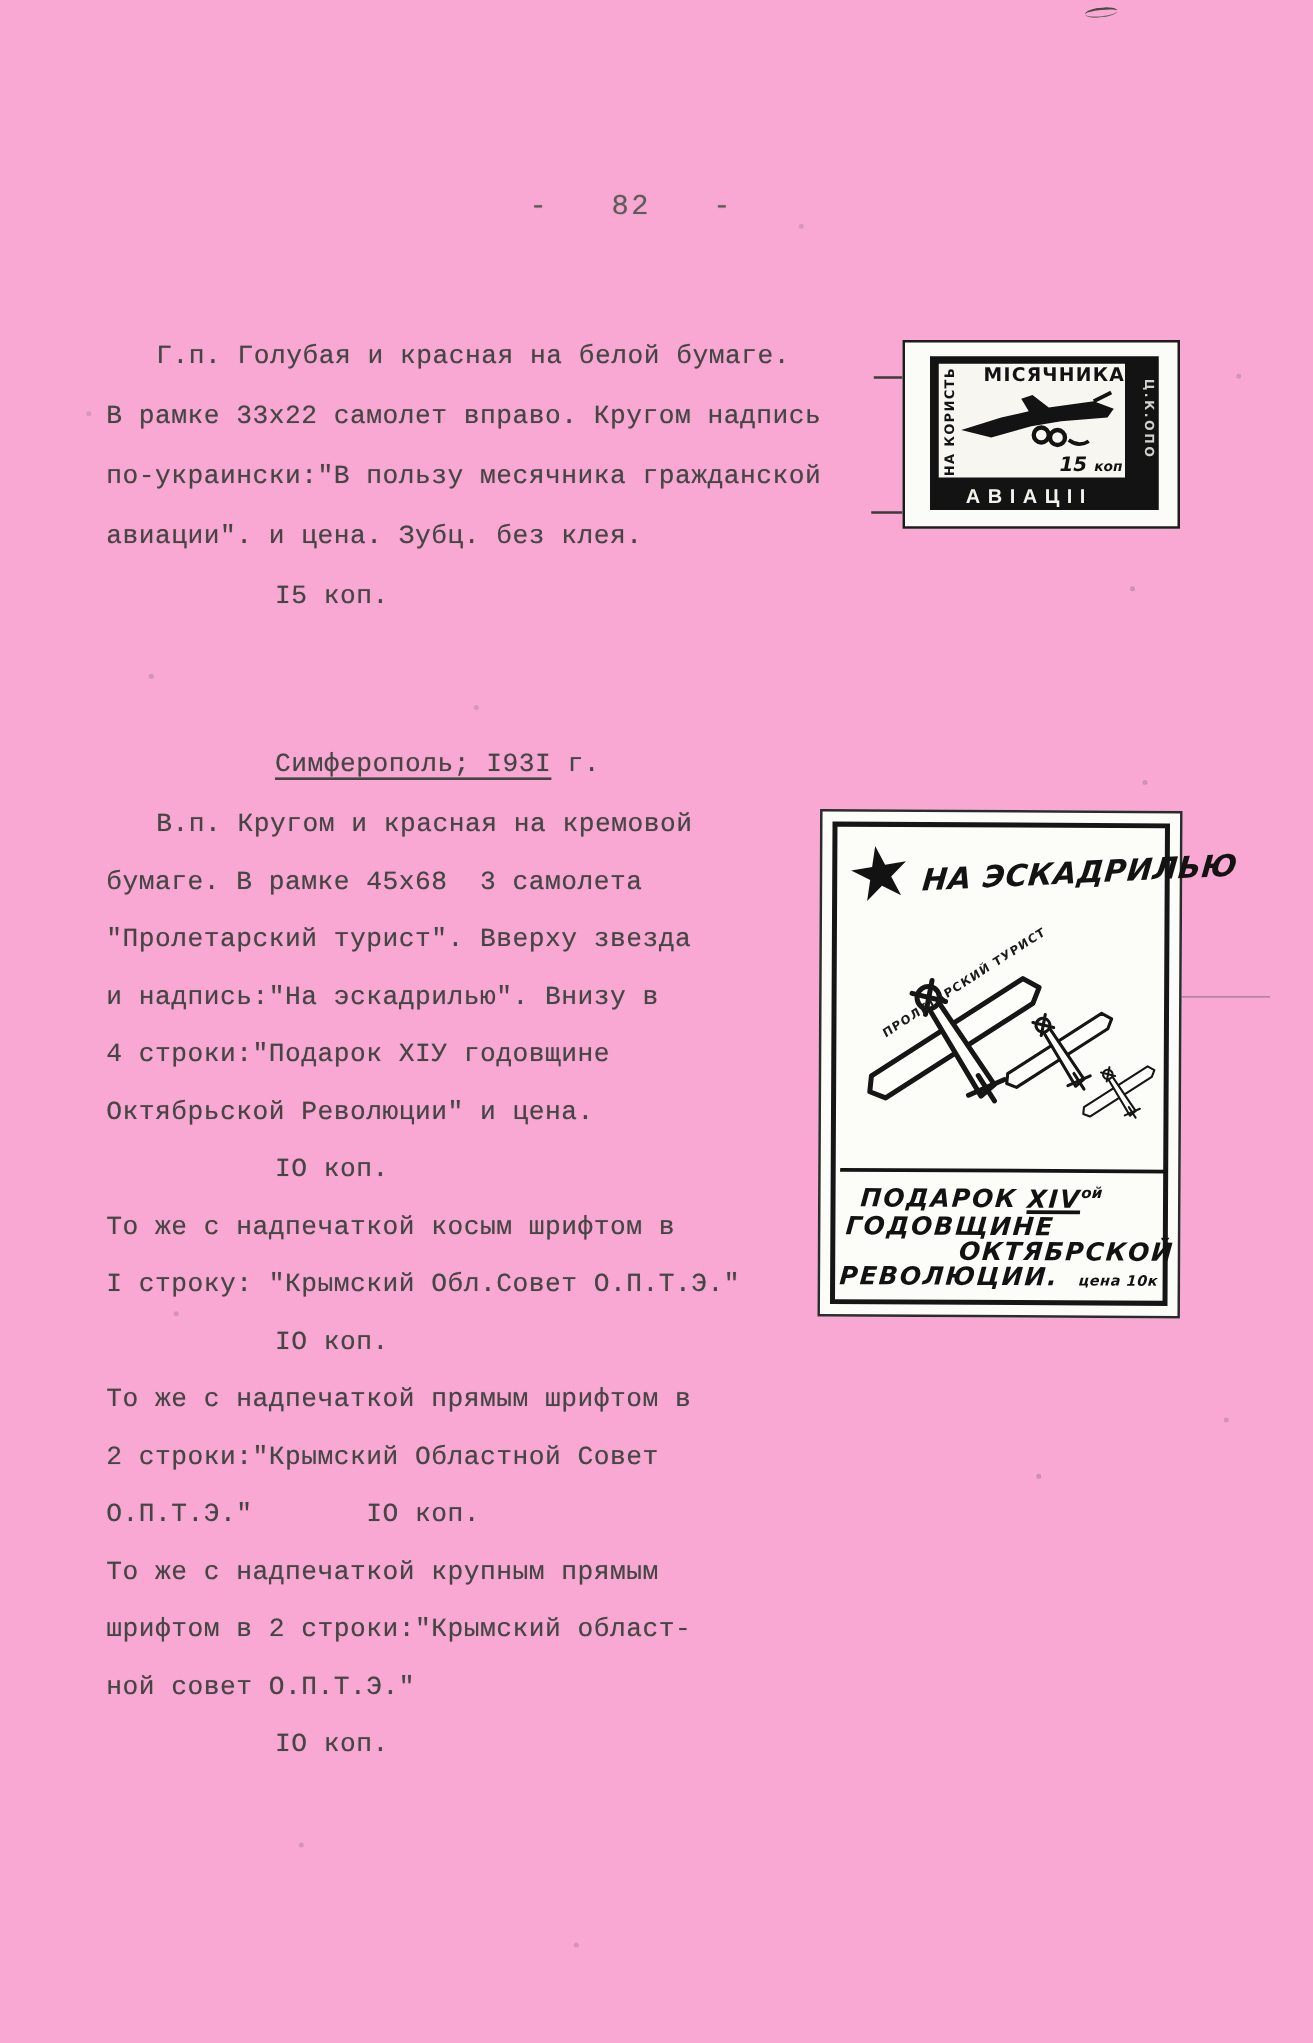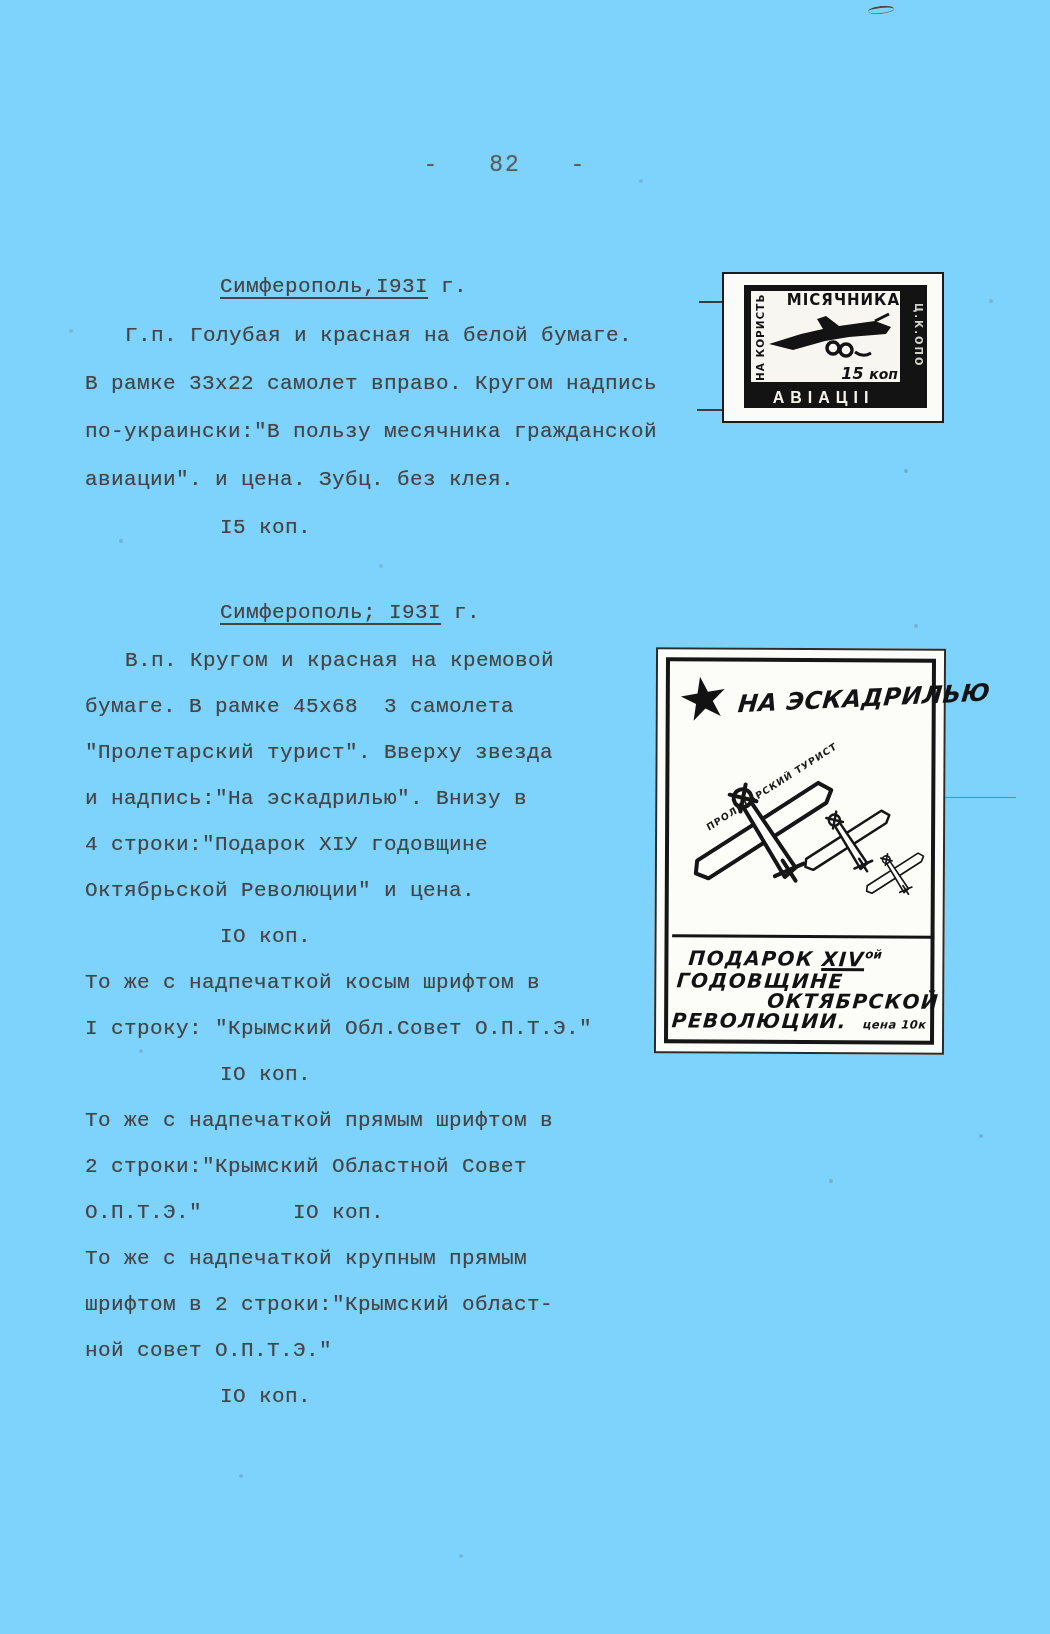--- a/index.html
+++ b/index.html
@@ -1,16 +1,16 @@
 <!DOCTYPE html>
 <html><head>
 <meta charset="utf-8">
 <style>
   html,body{margin:0;padding:0;background:#e8e8e4;}
-  .page{position:relative;width:1050px;height:1634px;background:#7dd3fc;margin:0 auto;
+  .page{position:relative;width:1050px;height:1634px;background:#f9a8d4;margin:0 auto;
         font-family:"Liberation Mono","DejaVu Sans Mono",monospace;color:#454545;overflow:hidden;}
   
   .speckles{position:absolute;left:0;top:0;width:2px;height:2px;border-radius:50%;background:transparent;
     box-shadow:120px 540px 0 1px rgba(70,70,70,.22), 905px 470px 0 1px rgba(70,70,70,.25),
     380px 565px 0 1px rgba(70,70,70,.18), 640px 180px 0 1px rgba(70,70,70,.18),
     980px 1135px 0 1px rgba(70,70,70,.22), 140px 1050px 0 1px rgba(70,70,70,.2),
     830px 1180px 0 1px rgba(70,70,70,.25), 460px 1555px 0 1px rgba(70,70,70,.2),
     990px 300px 0 1px rgba(70,70,70,.2), 70px 330px 0 1px rgba(70,70,70,.18),
     915px 625px 0 1px rgba(70,70,70,.22), 240px 1475px 0 1px rgba(70,70,70,.2);}
   .smudge{position:absolute;left:868px;top:6px;width:26px;height:5px;border-top:2px solid #4a4a44;
@@ -38,21 +38,21 @@
   .stamp1-inner{position:absolute;left:20px;top:11px;width:183px;height:123px;background:#131313;}
   .s1-panel{position:absolute;left:7px;top:6px;right:27px;bottom:26px;background:#f7f6f1;}
   .s1-left{position:absolute;left:0;top:2px;bottom:0;width:15px;writing-mode:vertical-lr;
     transform:rotate(180deg);font-family:"DejaVu Sans",sans-serif;font-weight:700;font-size:10.5px;
     letter-spacing:1px;color:#141414;text-align:center;}
   .s1-top{position:absolute;left:14px;right:0;top:0;text-align:right;
     font-family:"DejaVu Sans",sans-serif;font-weight:800;font-size:15px;letter-spacing:1px;color:#121212;}
   .s1-plane{position:absolute;left:14px;top:17px;width:132px;height:56px;}
   .s1-value{position:absolute;right:2px;bottom:0;font-family:"DejaVu Sans",sans-serif;
     font-weight:800;font-style:italic;color:#121212;font-size:16px;line-height:16px;}
-  .s1-value .unit{font-size:14px;font-weight:700;}
+  .s1-value .unit{font-size:11px;font-weight:700;}
   .s1-bottom{position:absolute;left:4px;right:28px;bottom:1px;text-align:center;color:#f3f2ec;
     font-family:Liberation Sans, sans-serif;font-weight:800;font-size:16px;letter-spacing:6px;}
   .s1-right{position:absolute;right:3px;top:6px;bottom:28px;width:20px;writing-mode:vertical-rl;
     text-align:center;color:rgba(245,245,238,.85);font-family:"DejaVu Sans",sans-serif;
     font-weight:700;font-size:10px;letter-spacing:2px;}
   
   .artifact{position:absolute;left:852px;top:797px;width:164px;border-top:1.5px solid rgba(70,70,66,.5);}
   .stamp2{position:absolute;left:655px;top:648px;width:286px;height:402px;
     border:2px solid #2b2b2b;background:#fcfcf8;transform:rotate(.3deg);}
   .stamp2-inner{position:absolute;inset:8px;border:4px solid #161616;}
@@ -79,21 +79,20 @@
 </head>
 <body>
 
 <div class="page">
   <div class="speckles"></div>
   <div class="smudge"></div>
 
   <div class="page-number">- 82 -</div>
 
   <section class="text-block sec1">
-    <div class="heading"><span class="u">Симферополь,I93I</span><span> г.</span></div>
     <div class="line indent">Г.п. Голубая и красная на белой бумаге.</div>
     <div class="line">В рамке 33х22 самолет вправо. Кругом надпись</div>
     <div class="line">по-украински:"В пользу месячника гражданской</div>
     <div class="line">авиации". и цена. Зубц. без клея.</div>
     <div class="line price">I5 коп.</div>
   </section>
 
   <section class="text-block sec2">
     <div class="heading"><span class="u">Симферополь; I93I</span><span> г.</span></div>
     <div class="line indent">В.п. Кругом и красная на кремовой</div>

